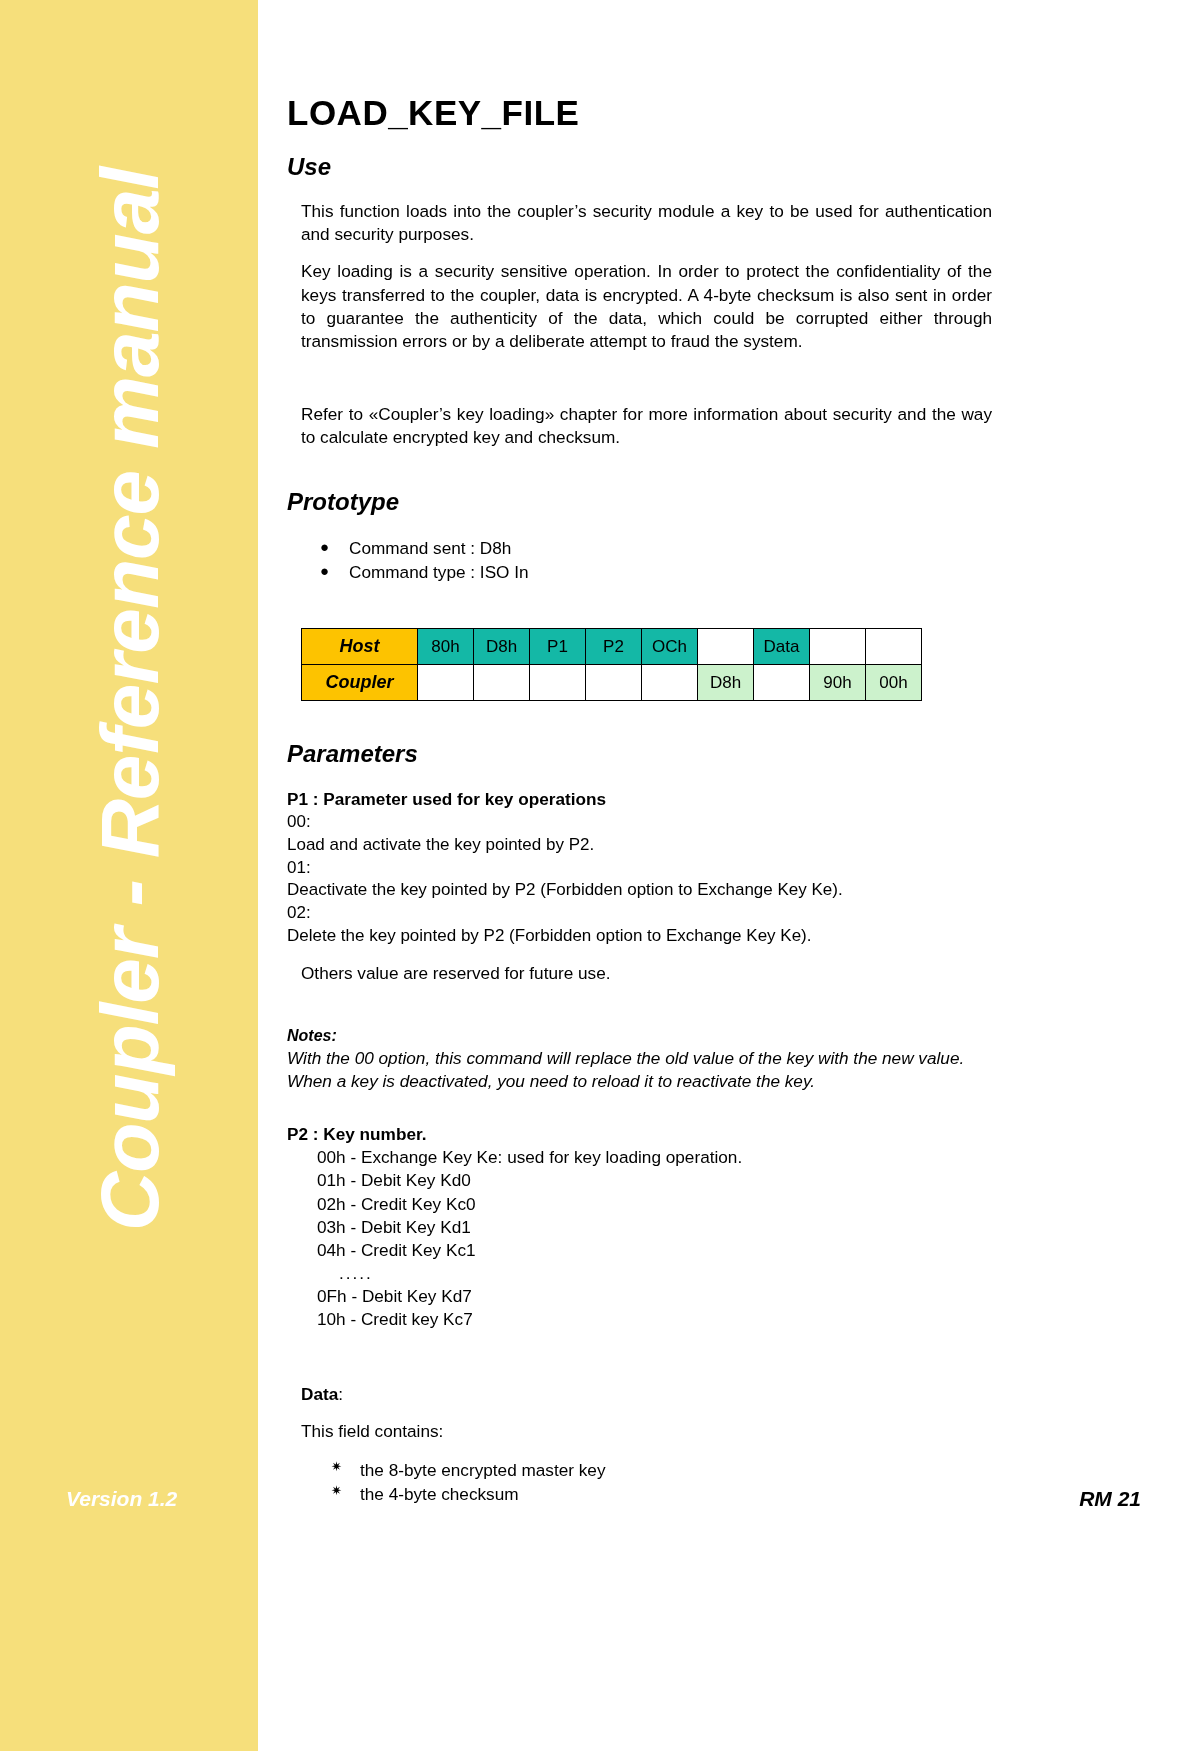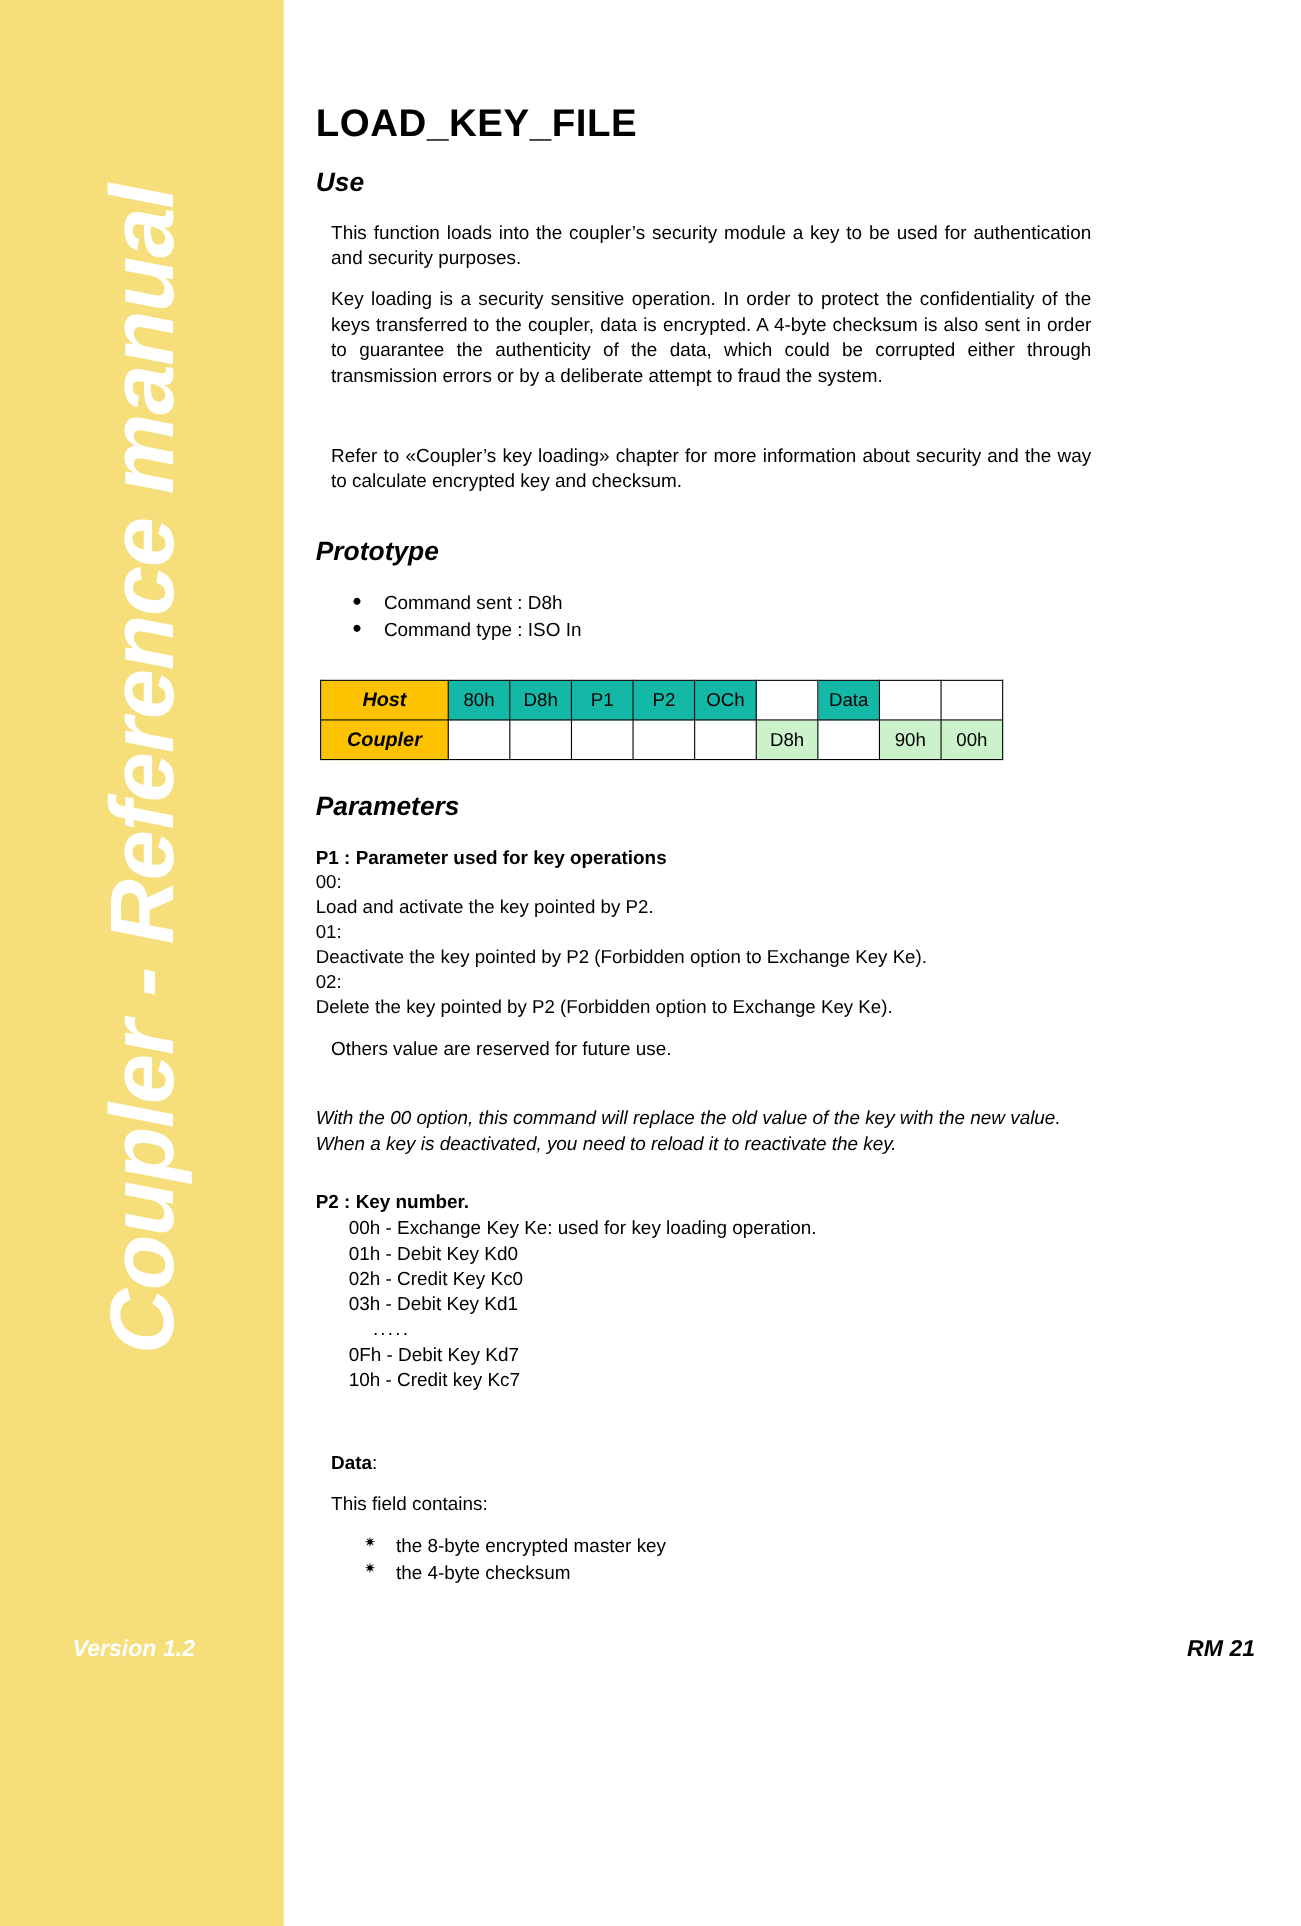--- a/index.html
+++ b/index.html
@@ -122,21 +122,21 @@
     font-size: 15px;
     line-height: 1.42;
   }
   ul.bullets.star li .bdot { font-size: 13px; }
   ul.bullets.indent-more { padding-left: 44px; }
 
   
   table.proto {
     border-collapse: collapse;
     table-layout: fixed;
-    margin: 4px;
+    margin: 14px;
     font-size: 17px;
   }
   table.proto td {
     border: 1px solid #000000;
     height: 35px;
     text-align: center;
     vertical-align: middle;
     padding: 0 2px;
     line-height: 1.1;
   }
@@ -283,30 +283,32 @@
     <span class="code">01:</span>
     <span class="desc">Deactivate the key pointed by P2 (Forbidden option to Exchange Key Ke).</span>
   </div>
   <div class="param-row">
     <span class="code">02:</span>
     <span class="desc">Delete the key pointed by P2 (Forbidden option to Exchange Key Ke).</span>
   </div>
   <div class="body-text">Others value are reserved for future use.</div>
 
   <div class="spacer-26"></div>
+  <div class="notes-title">Notes:</div>
   <div class="notes-line">With the 00 option, this command will replace the old value of the key with the new value.</div>
   <div class="notes-line">When a key is deactivated, you need to reload it to reactivate the key.</div>
 
   <div class="spacer-30"></div>
   <div class="param-title">P2 : Key number.</div>
   <div class="keylist">
     <div>00h - Exchange Key Ke: used for key loading operation.</div>
     <div>01h - Debit Key Kd0</div>
     <div>02h - Credit Key Kc0</div>
     <div>03h - Debit Key Kd1</div>
+    <div>04h - Credit Key Kc1</div>
     <div class="ellipsis">.....</div>
     <div>0Fh - Debit Key Kd7</div>
     <div>10h - Credit key Kc7</div>
   </div>
 
   <div class="spacer-38"></div>
   <div class="body-text"><span class="inline-bold">Data</span><span>:</span></div>
   <div class="body-text">This field contains:</div>
   <ul class="bullets star indent-more">
     <li>

